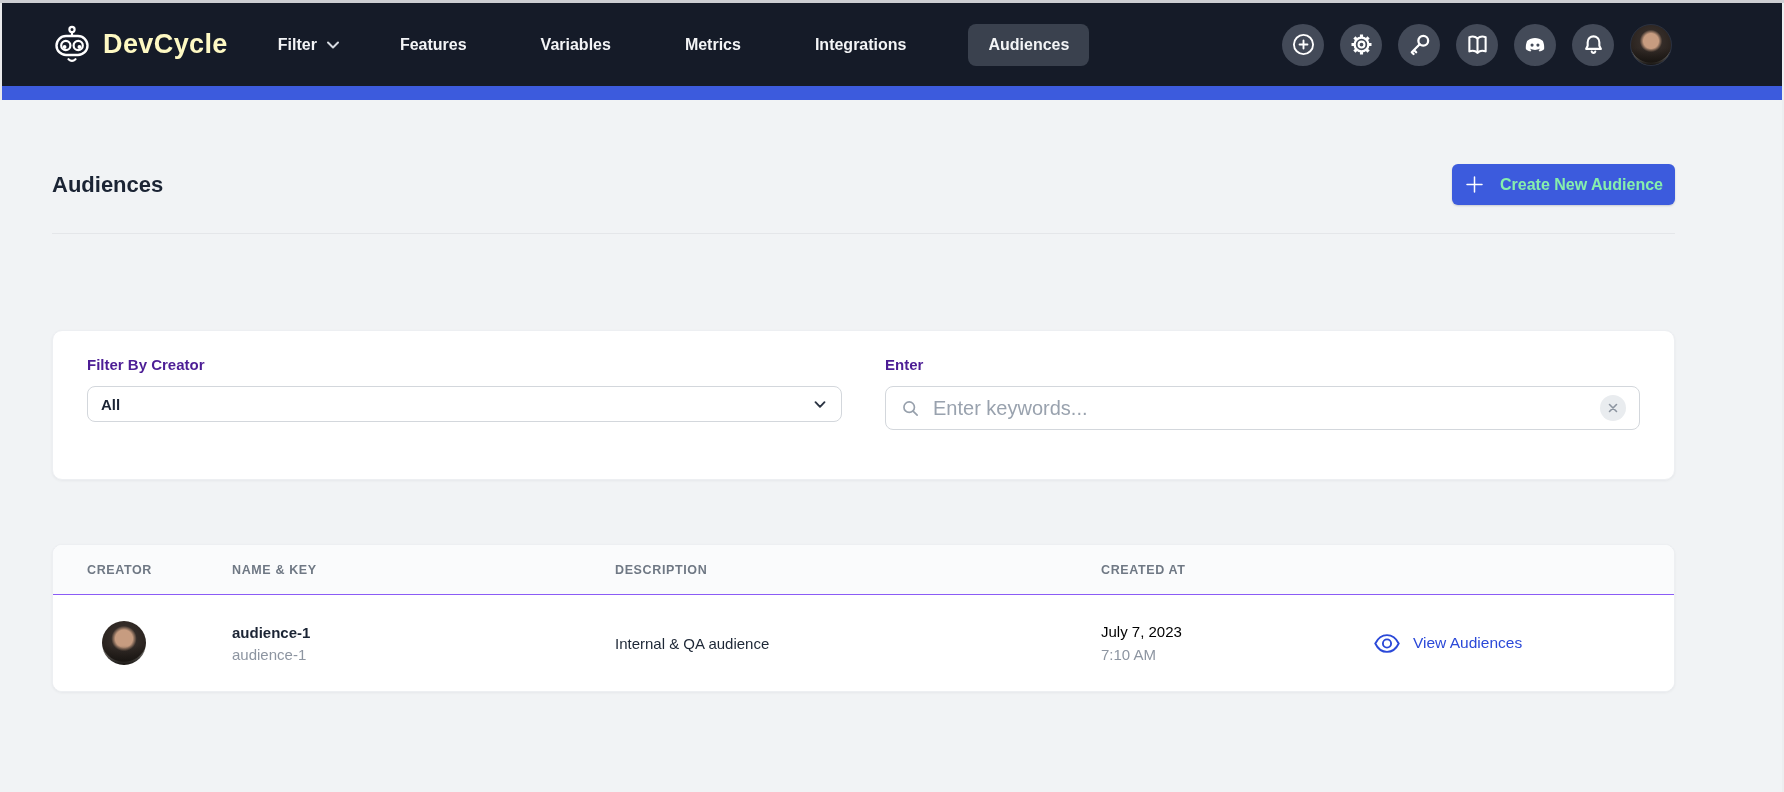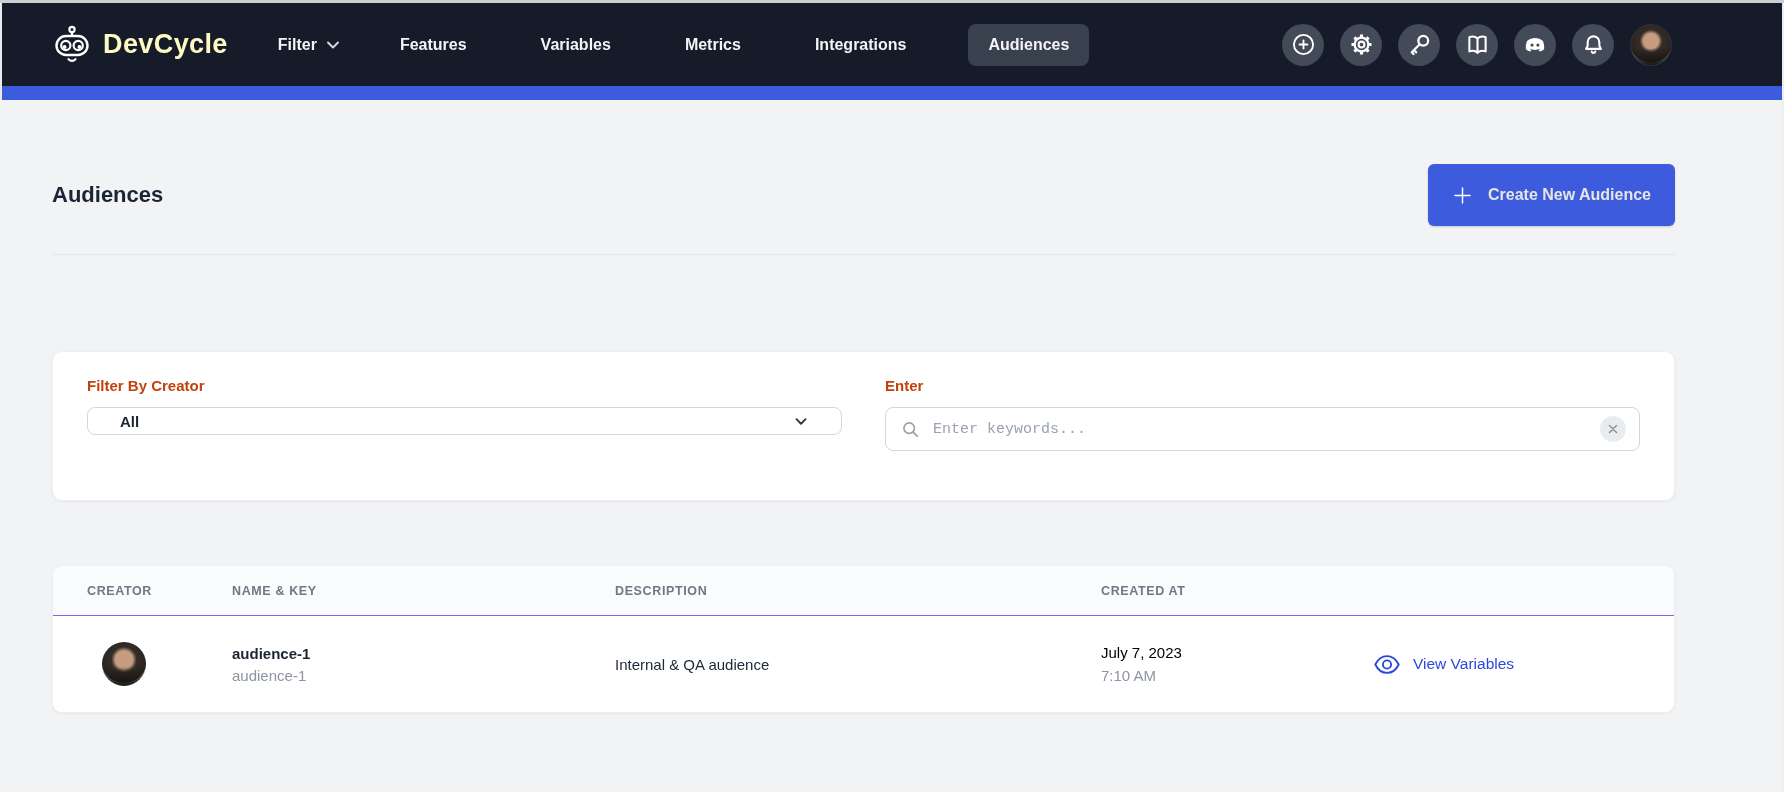--- a/index.html
+++ b/index.html
@@ -41,45 +41,45 @@
   }
 
   
   .accent-bar { height:14px; background:#3c5bdd; }
 
   
   .main { width:1623px; margin-left:52px; }
   .page-head { margin-top:64px; display:flex; align-items:center; justify-content:space-between; }
   .page-title { font-size:22px; font-weight:bold; color:#1b2434; }
   .create-btn {
-    height:62px; padding:0 24px; border:none; border-radius:6px; background:#3c5bdd;
-    color:#e5e5e5; font-size:16px; font-weight:600; font-family:inherit;
+    height:41px; padding:0 12px; border:none; border-radius:6px; background:#3c5bdd;
+    color:#86efac; font-size:16px; font-weight:600; font-family:inherit;
     display:flex; align-items:center; gap:15px; cursor:pointer;
     box-shadow:0 1px 2px rgba(15,23,42,.18);
   }
   .head-divider { border:none; border-top:1px solid #e4e6e9; margin-top:28px; }
 
   
   .filter-card {
     margin-top:96px; height:150px; background:#fff; border:1px solid #edeff2; border-radius:10px;
     box-shadow:0 1px 3px rgba(20,24,40,.05); padding:25px 34px 0; display:flex; gap:43px;
   }
   .filter-col { flex:1; min-width:0; }
-  .field-label { font-size:15px; font-weight:600; color:#c2410c; margin-bottom:13px; }
+  .field-label { font-size:15px; font-weight:600; color:#4c1d95; margin-bottom:13px; }
   .select-box {
-    height:28px; border:1px solid #d3d7dc; border-radius:8px; background:#fff;
-    display:flex; align-items:center; justify-content:space-between; padding:0 32px; cursor:pointer;gap:18px;
+    height:36px; border:1px solid #d3d7dc; border-radius:8px; background:#fff;
+    display:flex; align-items:center; justify-content:space-between; padding:0 13px; cursor:pointer;gap:18px;
   }
   .select-value { font-size:15px; font-weight:600; color:#1b2434; }
   .search-box {
     height:44px; border:1px solid #d3d7dc; border-radius:8px; background:#fff;
     display:flex; align-items:center; gap:12px; padding:0 13px 0 14px;
   }
   .search-box input {
-    flex:1; border:none; outline:none; font-family:Liberation Mono, monospace; font-size:15px; color:#1b2434; background:transparent;
+    flex:1; border:none; outline:none; font-family:Liberation Sans, sans-serif; font-size:20px; color:#1b2434; background:transparent;
   }
   .search-box input::placeholder { color:#99a2ae; }
   .clear-btn {
     width:26px; height:26px; border-radius:50%; background:#e9ecef; border:none;
     display:flex; align-items:center; justify-content:center; cursor:pointer; flex:none;
   }
 
   
   .table-card {
     margin-top:64px; background:#fff; border:1px solid #edeff2; border-radius:10px;
@@ -252,19 +252,19 @@
       <div>
         <div class="cell-date">July 7, 2023</div>
         <div class="cell-time">7:10 AM</div>
       </div>
       <div>
         <div class="view-link">
           <svg width="26" height="21" viewBox="0 0 26 20" fill="none" stroke="#2b49d8" stroke-width="1.9">
             <path d="M1.3 10 C4.2 4 8.4 1.6 13 1.6 S21.8 4 24.7 10 C21.8 16 17.6 18.4 13 18.4 S4.2 16 1.3 10 Z"></path>
             <circle cx="13" cy="10" r="4.1"></circle>
           </svg>
-          <span>View Variables</span>
+          <span>View Audiences</span>
         </div>
       </div>
     </div>
   </div>
 
 </div>
 
 </body></html>

